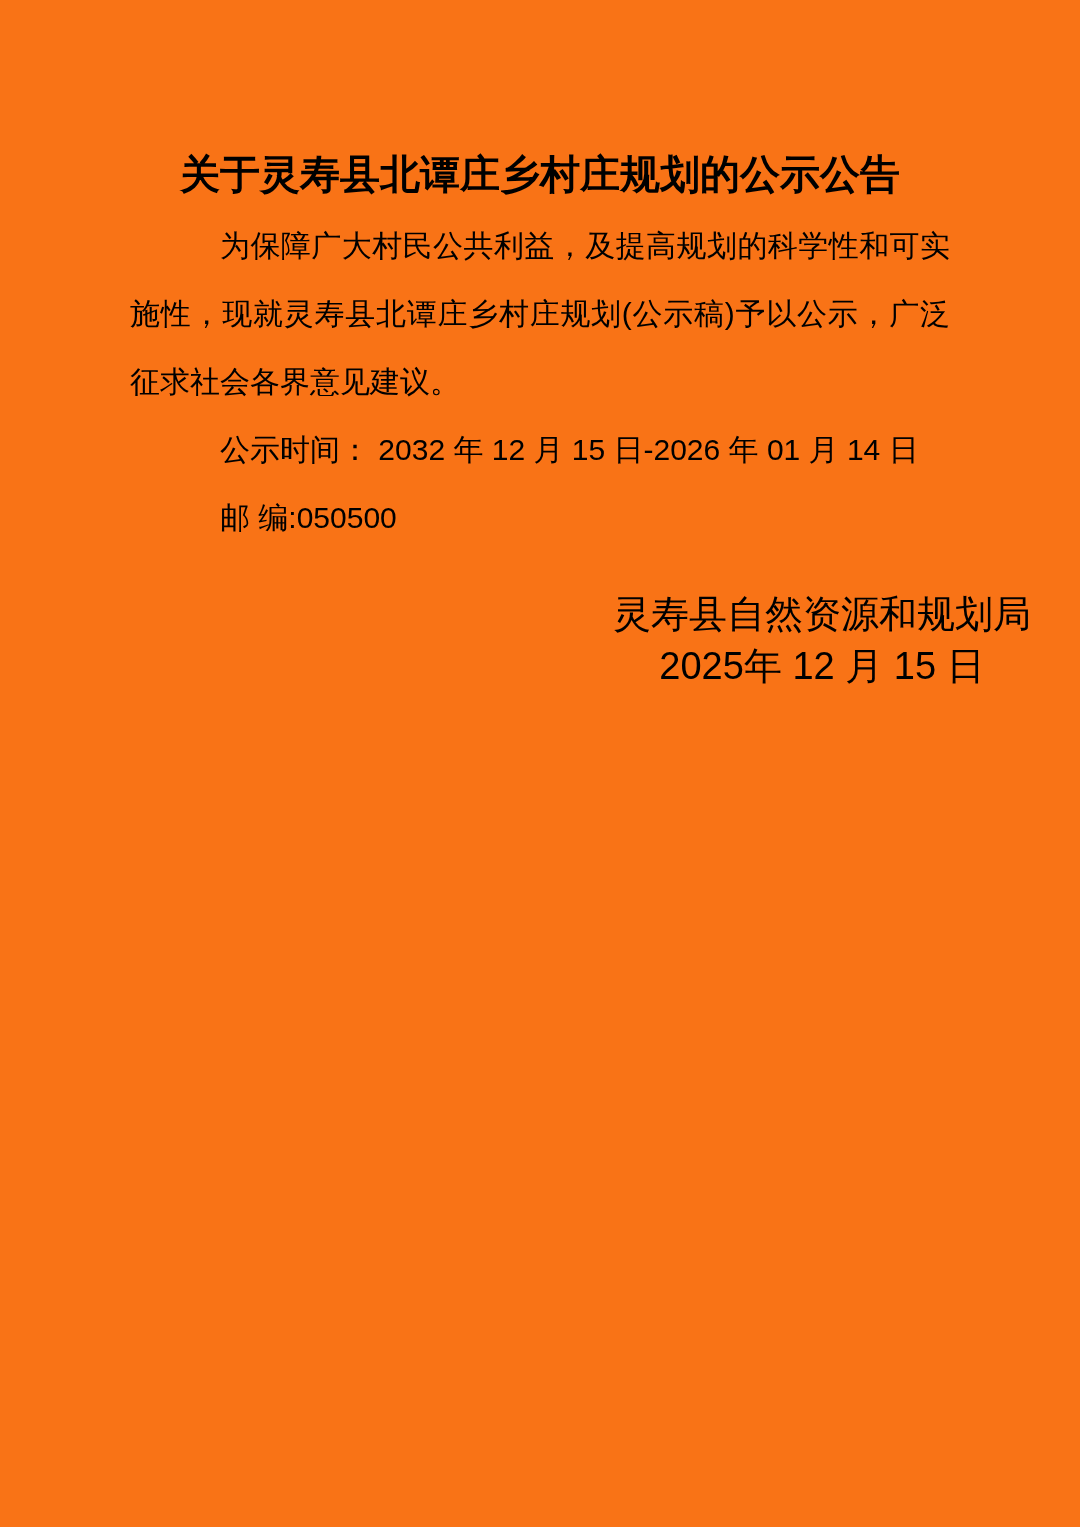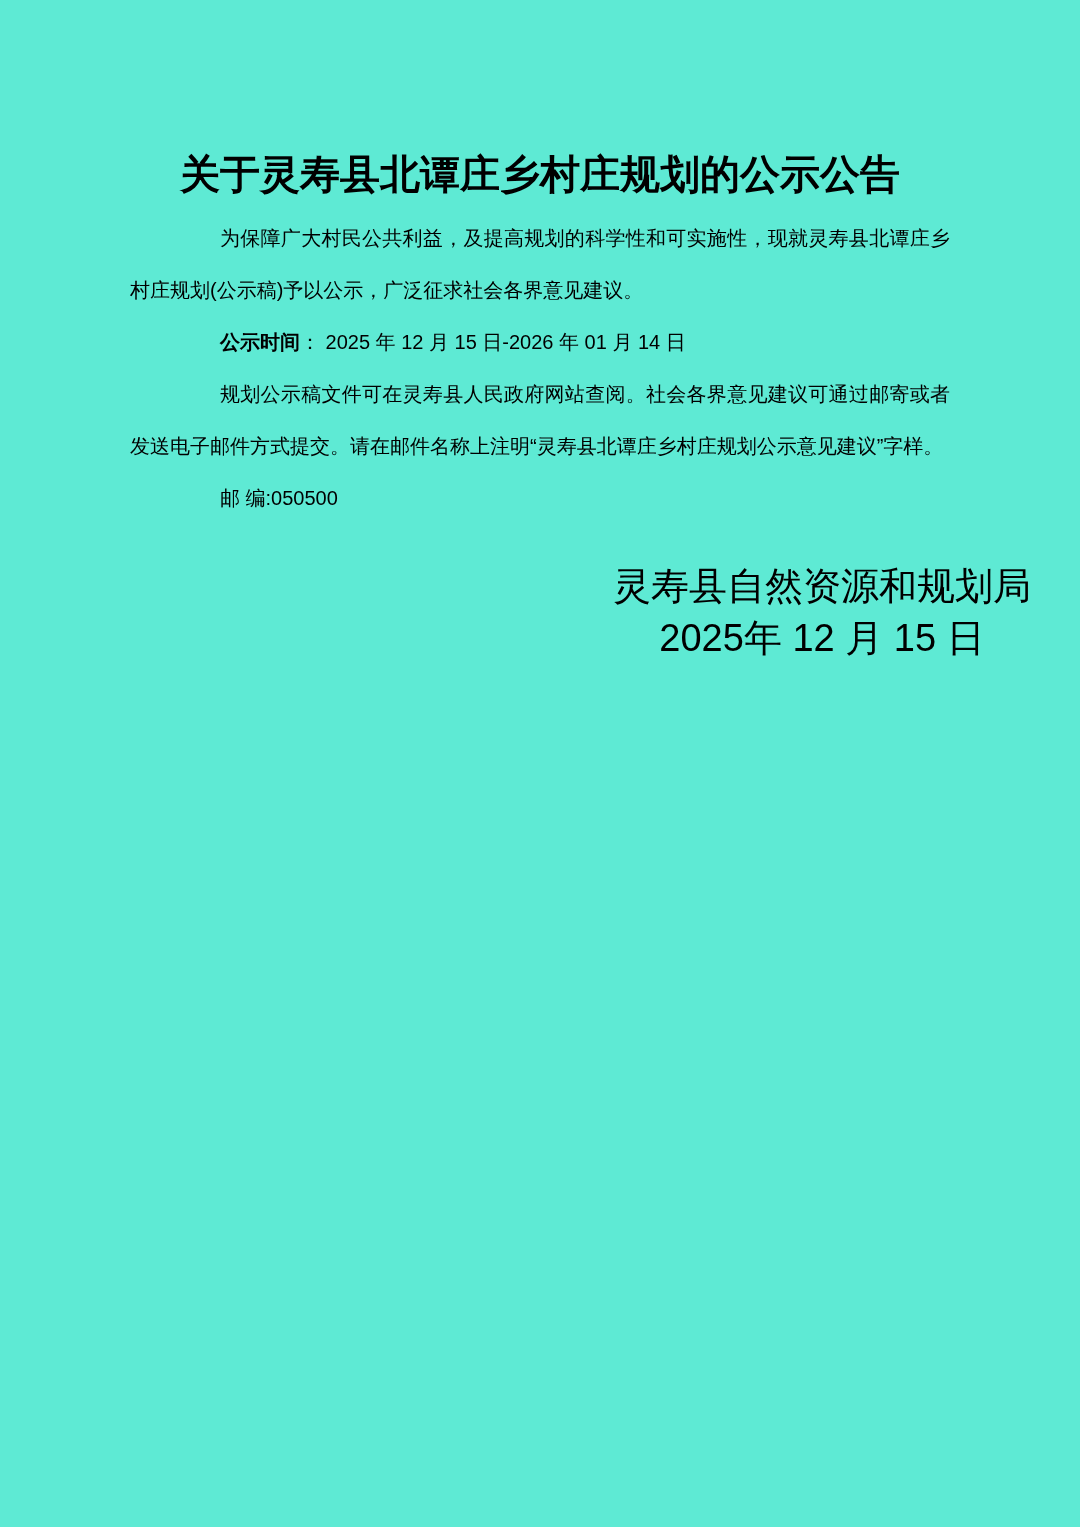--- a/index.html
+++ b/index.html
@@ -4,71 +4,70 @@
 <style>
   html, body {
     margin: 0;
     padding: 0;
     background: #ffffff;
   }
   .page {
     position: relative;
     width: 1080px;
     height: 1527px;
-    background: #5eead4;
+    background: #f97316;
     color: #000000;
     font-family: "Liberation Sans", "DejaVu Sans", sans-serif;
     overflow: hidden;
   }
   .doc-title {
     margin: 146px 90px 0;
     font-size: 40px;
     line-height: 56px;
     font-weight: 700;
     text-align: center;
     letter-spacing: 0;
   }
   .doc-body {
     margin: 10px 130px 0;
     width: 820px;
-    font-size: 20px;
-    line-height: 52px;
+    font-size: 30px;
+    line-height: 68px;
     text-align: justify;
     text-justify: inter-ideograph;
   }
   .doc-body p {
     margin: 0;
     padding: 0;
     text-indent: 90px;
   }
   .bold-label {
-    font-weight: 700;
+    font-weight: 400;
   }
   .signature-block {
     width: fit-content;
     margin: 36px 49px 0 auto;
     font-size: 38px;
     line-height: 52px;
     text-align: center;
   }
 </style>
 </head>
 <body>
 
 <div class="page">
 
   <h1 class="doc-title">关于灵寿县北谭庄乡村庄规划的公示公告</h1>
 
   <div class="doc-body">
 
     <p>为保障广大村民公共利益，及提高规划的科学性和可实施性，现就灵寿县北谭庄乡村庄规划(公示稿)予以公示，广泛征求社会各界意见建议。</p>
 
-    <p><span class="bold-label">公示时间</span><span>： 2025 年 12 月 15 日-2026 年 01 月 14 日</span></p>
+    <p><span class="bold-label">公示时间</span><span>： 2032 年 12 月 15 日-2026 年 01 月 14 日</span></p>
 
-    <p>规划公示稿文件可在灵寿县人民政府网站查阅。社会各界意见建议可通过邮寄或者发送电子邮件方式提交。请在邮件名称上注明“灵寿县北谭庄乡村庄规划公示意见建议”字样。</p>
 
 
     <p>邮  编:050500</p>
 
 
 
   </div>
 
   <div class="signature-block">
     <div>灵寿县自然资源和规划局</div>

